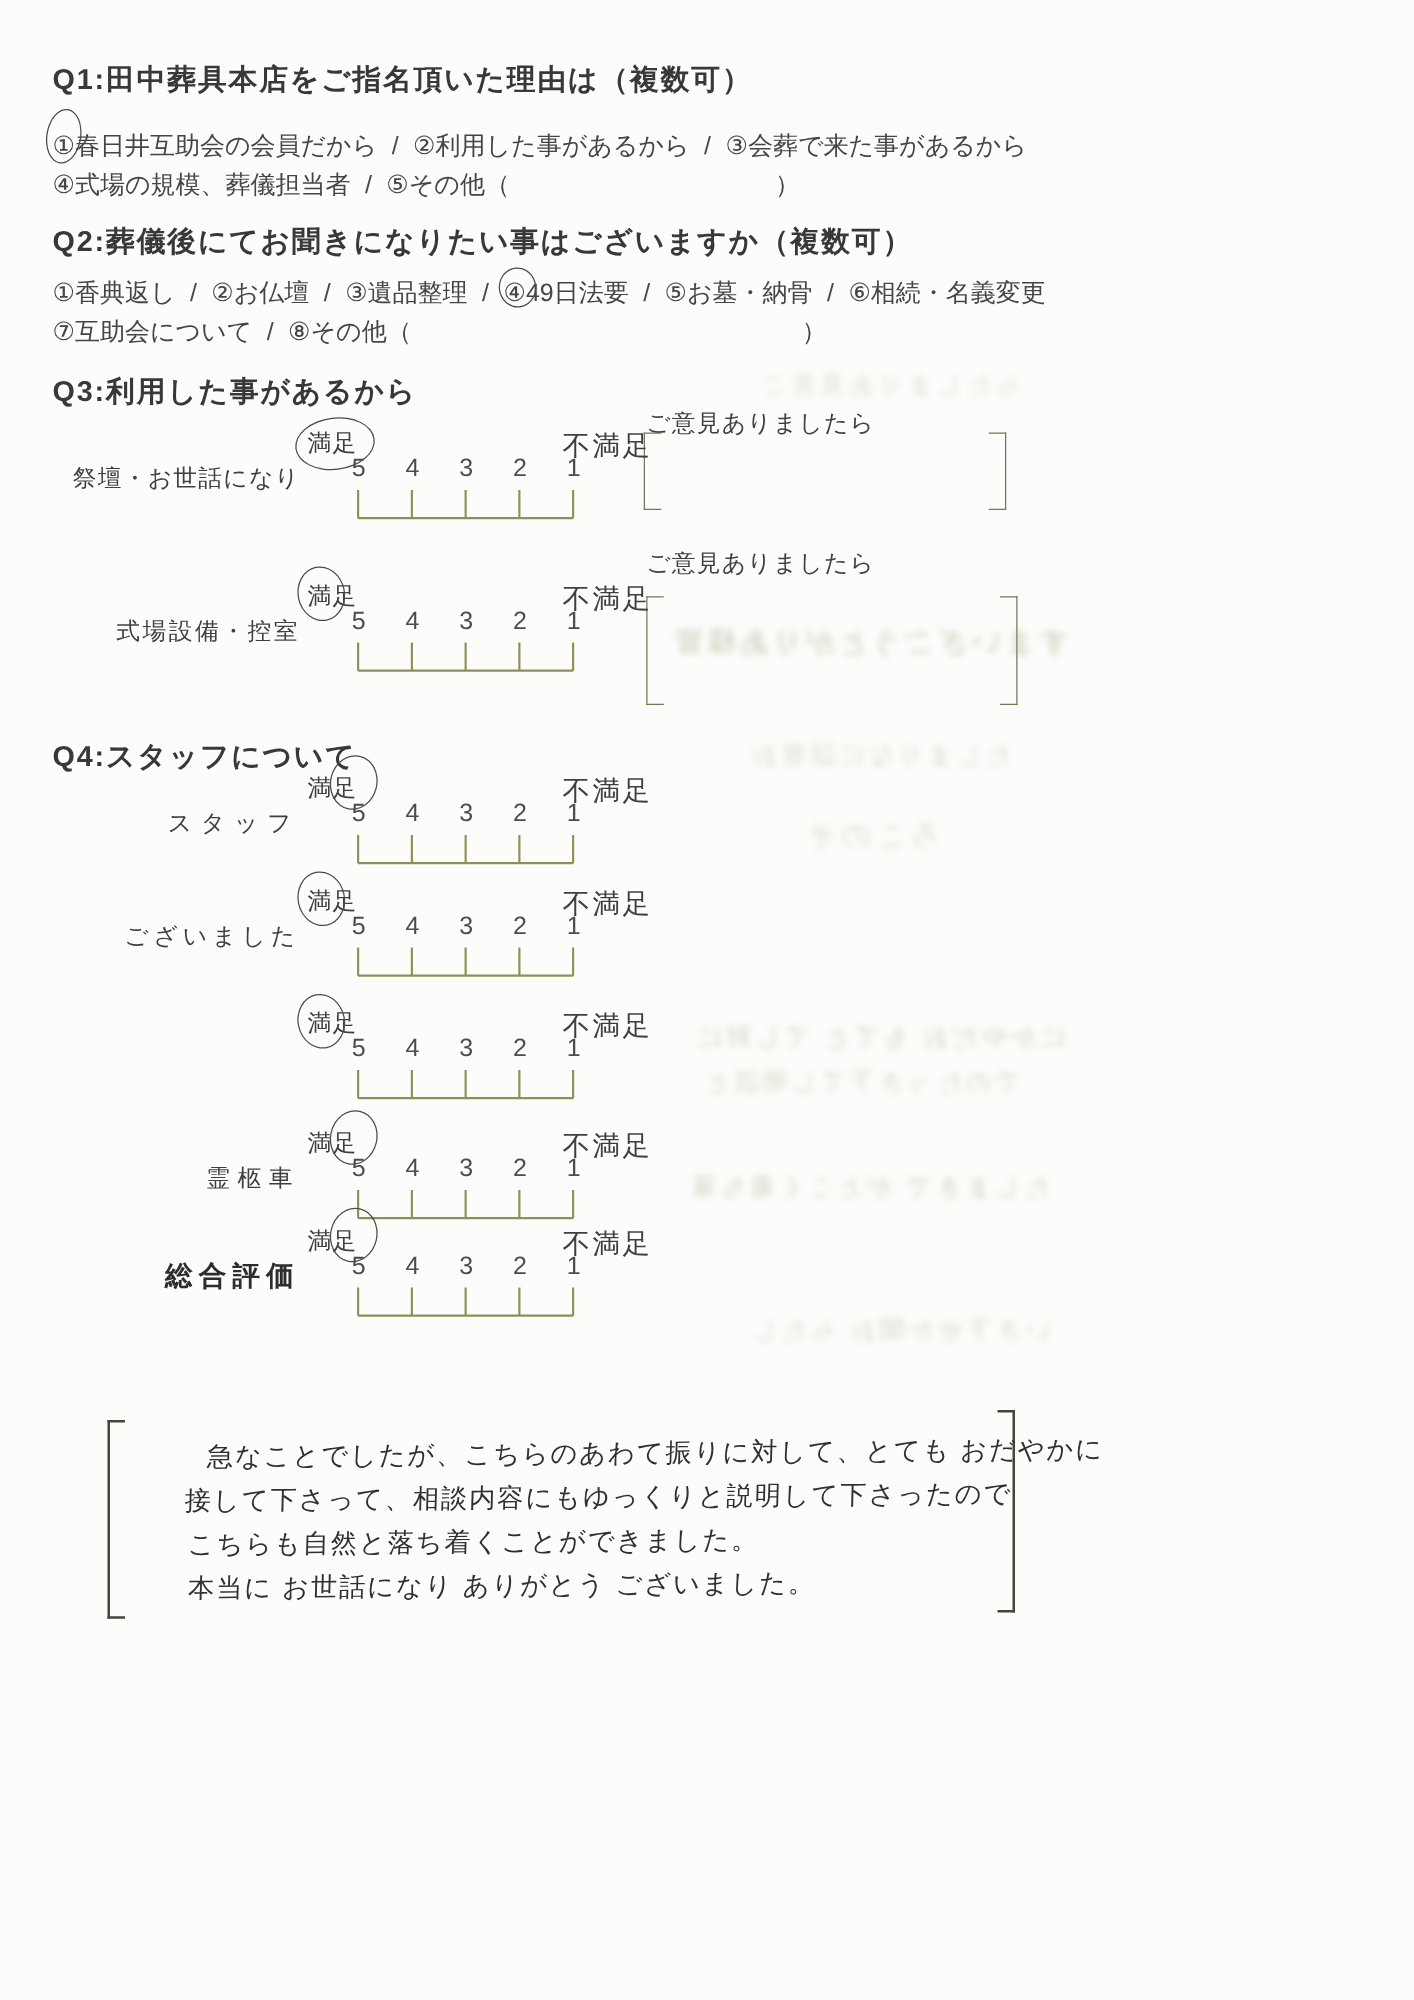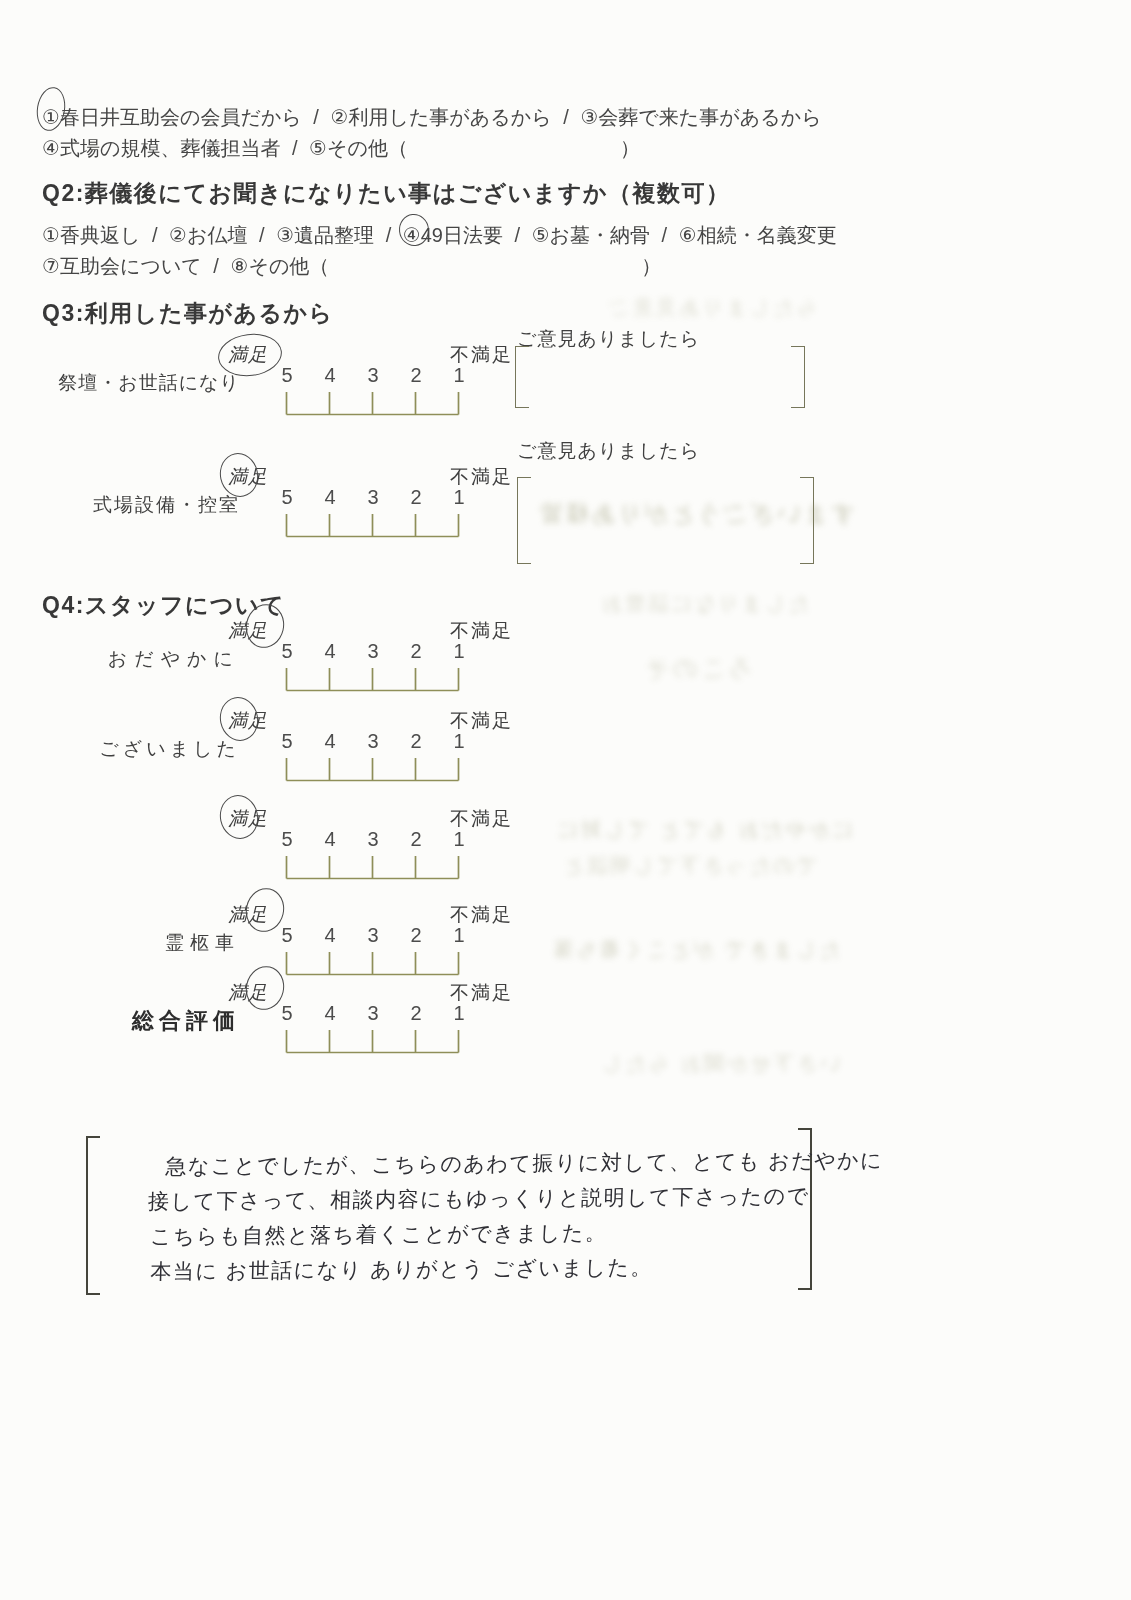--- a/index.html
+++ b/index.html
@@ -30,23 +30,23 @@
   #q2-options .num-circle{left:-4px;top:-6px;width:28px;height:30px;transform:rotate(-6deg);}
   .gap{display:inline-block;height:1px;}
   .gap-q1{width:212px;}
   .gap-q2{width:312px;}
   
   .rating-row{position:absolute;left:0;width:1131px;height:80px;}
   .row-label{
     position:absolute;left:0;top:28px;width:240px;text-align:right;
     font-size:19px;color:#3f3f3f;white-space:nowrap;
   }
-  .satisfied-wrap{position:absolute;left:228px;top:0;width:60px;height:30px;font-style:italic;}
+  .satisfied-wrap{position:absolute;left:246px;top:0;width:60px;height:30px;}
   .satisfied{font-size:19px;color:#3f3f3f;letter-spacing:1px;}
-  .dissatisfied{position:absolute;left:450px;top:0;font-size:19px;color:#3f3f3f;letter-spacing:2px;}
+  .dissatisfied{position:absolute;left:450px;top:0;font-size:22px;color:#3f3f3f;letter-spacing:2px;}
   .scale{position:absolute;left:287px;top:0;width:200px;height:80px;}
   .scale-num{position:absolute;top:22px;width:14px;text-align:center;font-size:20px;color:#4c4c4c;}
   .hand-circle{position:absolute;border:1.7px solid #4a4a4a;border-radius:50%;pointer-events:none;}
   .circle-full{left:-10px;top:-8px;width:62px;height:40px;transform:rotate(-7deg);}
   .circle-left{left:-8px;top:-11px;width:36px;height:42px;transform:rotate(-12deg);}
   .circle-right{left:18px;top:-14px;width:36px;height:42px;transform:rotate(13deg);}
   
   .pos-saidan{top:342px}   .pos-saidan  .row-label{letter-spacing:1px}
   .pos-shikijo{top:464px}  .pos-shikijo .row-label{letter-spacing:2px}
   .pos-denwa{top:618px}    .pos-denwa   .row-label{letter-spacing:7px}
@@ -94,20 +94,21 @@
   .bt5{left:554px;top:816px;opacity:.4;}
   .bt6{left:560px;top:852px;opacity:.34;}
   .bt7{left:550px;top:936px;opacity:.38;}
   .bt8{left:598px;top:1050px;opacity:.32;}
 </style>
 </head>
 <body>
 
 <div class="page">
 
+  <div class="q-heading h-q1">Q1:田中葬具本店をご指名頂いた理由は（複数可）</div>
   <div class="options" id="q1-options">
       <div class="option-line"><span class="opt-num-wrap"><span>①</span><span class="num-circle"></span></span><span>春日井互助会の会員だから</span><span class="opt-sep"> / </span><span class="opt-num-wrap"><span>②</span></span><span>利用した事があるから</span><span class="opt-sep"> / </span><span class="opt-num-wrap"><span>③</span></span><span>会葬で来た事があるから</span></div>
       <div class="option-line"><span class="opt-num-wrap"><span>④</span></span><span>式場の規模、葬儀担当者</span><span class="opt-sep"> / </span><span class="opt-num-wrap"><span>⑤</span></span><span>その他（</span><span class="gap gap-q1"></span><span>）</span></div>
     </div>
 
   <div class="q-heading h-q2">Q2:葬儀後にてお聞きになりたい事はございますか（複数可）</div>
   <div class="options" id="q2-options">
       <div class="option-line"><span class="opt-num-wrap"><span>①</span></span><span>香典返し</span><span class="opt-sep"> / </span><span class="opt-num-wrap"><span>②</span></span><span>お仏壇</span><span class="opt-sep"> / </span><span class="opt-num-wrap"><span>③</span></span><span>遺品整理</span><span class="opt-sep"> / </span><span class="opt-num-wrap"><span>④</span><span class="num-circle"></span></span><span>49日法要</span><span class="opt-sep"> / </span><span class="opt-num-wrap"><span>⑤</span></span><span>お墓・納骨</span><span class="opt-sep"> / </span><span class="opt-num-wrap"><span>⑥</span></span><span>相続・名義変更</span></div>
       <div class="option-line"><span class="opt-num-wrap"><span>⑦</span></span><span>互助会について</span><span class="opt-sep"> / </span><span class="opt-num-wrap"><span>⑧</span></span><span>その他（</span><span class="gap gap-q2"></span><span>）</span></div>
     </div>
@@ -160,21 +161,21 @@
           <span class="scale-num" style="left: 122px;">2</span>
           <span class="scale-num" style="left: 165px;">1</span>
           <svg width="175" height="24" style="position: absolute; left: -2px; top: 50px; overflow: visible;">
             <path d="M1.5 0V22.5 M44.5 0V22.5 M87.5 0V22.5 M130.5 0V22.5 M173.5 0V22.5 M1.5 22.5H173.5" stroke="#8E8E58" stroke-width="1.7" fill="none"></path>
           </svg>
         </div>
     <span class="dissatisfied">不満足</span>
   </div>
       <div class="rating-row pos-denwa">
     <div class="row-label">
-          <div>おだやかに</div>
+          <div>スタッフ</div>
         </div>
     <div class="satisfied-wrap">
       <span class="satisfied">満足</span>
     <span class="hand-circle circle-right"></span></div>
     <div class="scale">
           <span class="scale-num" style="left: -7px;">5</span>
           <span class="scale-num" style="left: 36px;">4</span>
           <span class="scale-num" style="left: 79px;">3</span>
           <span class="scale-num" style="left: 122px;">2</span>
           <span class="scale-num" style="left: 165px;">1</span>

